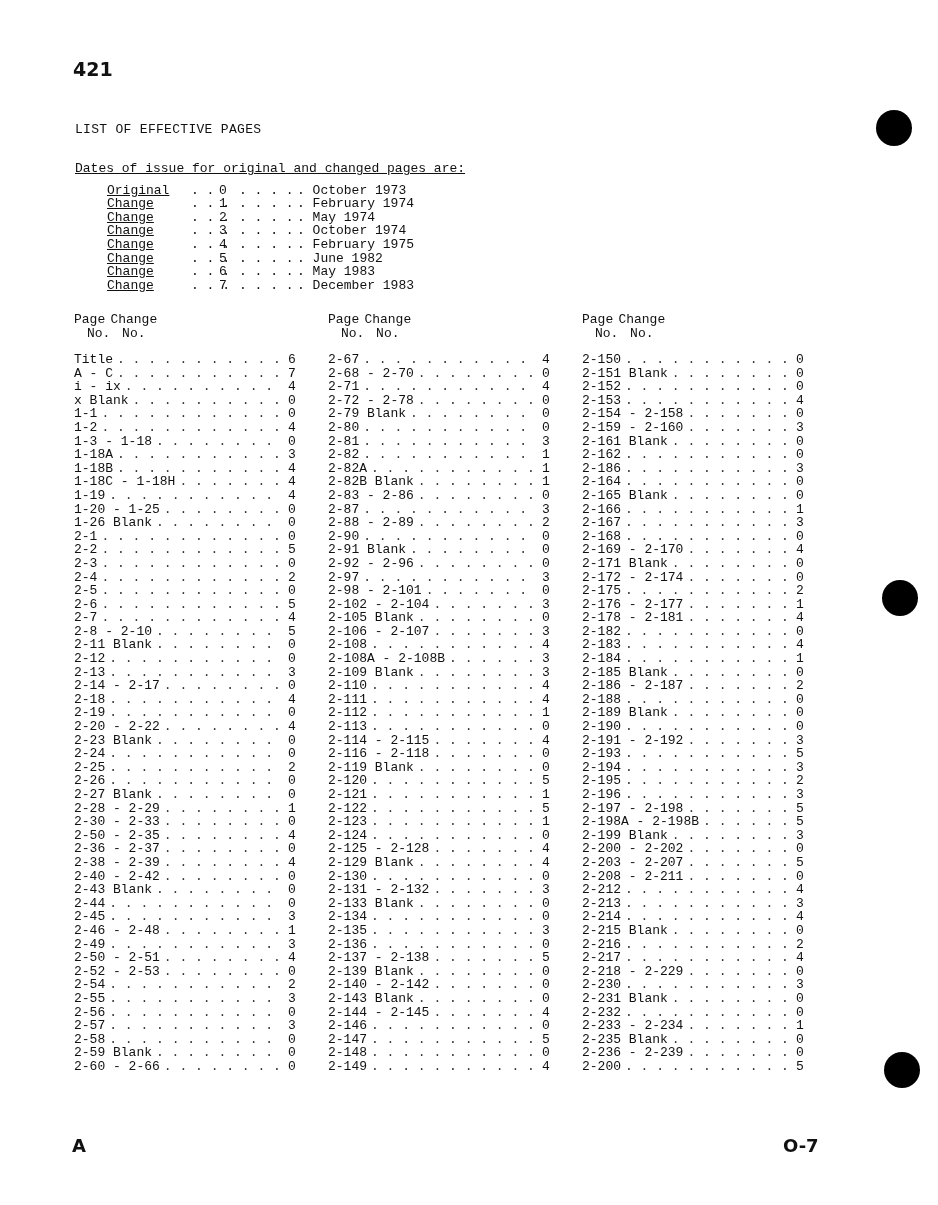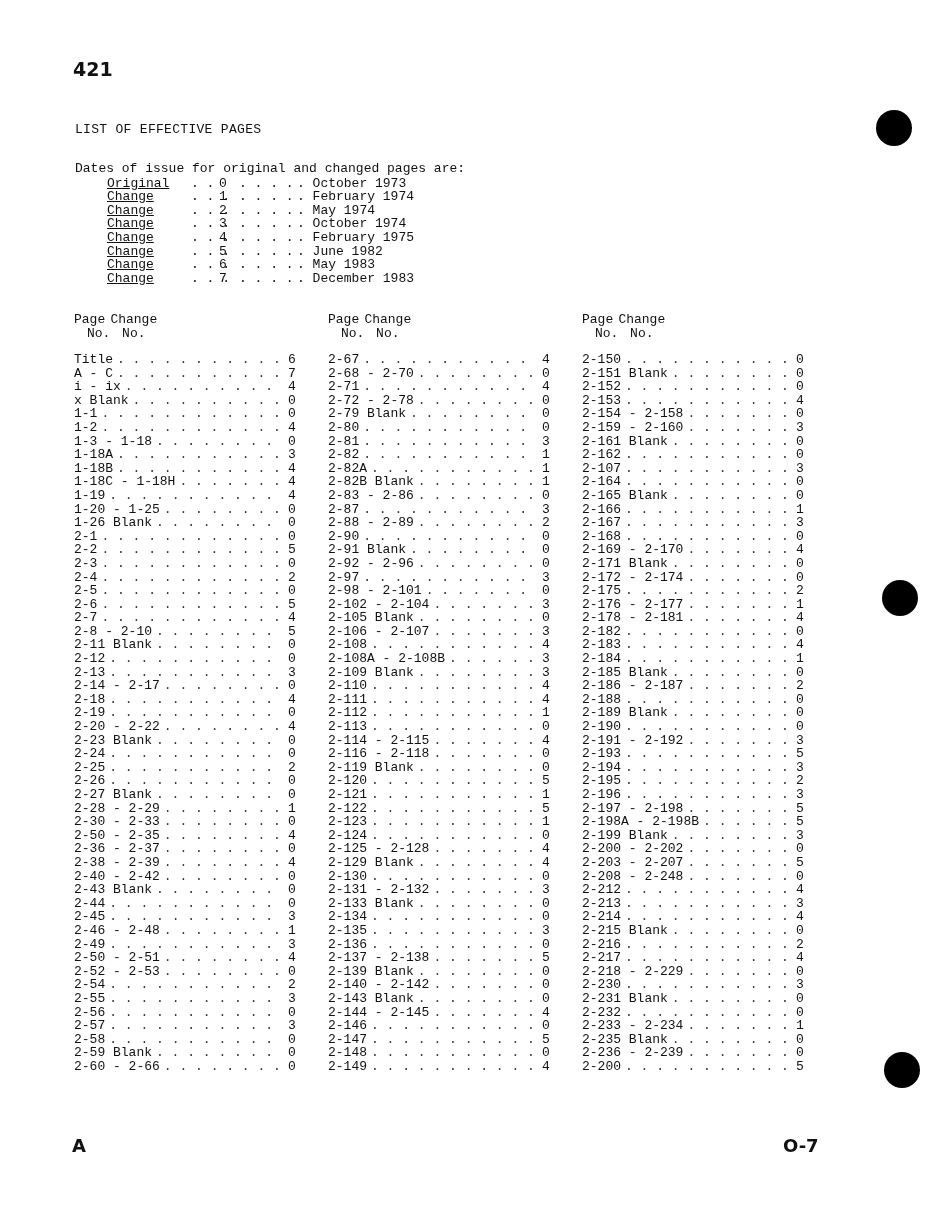--- a/index.html
+++ b/index.html
@@ -10,21 +10,21 @@
   .page-num-top {
     position: absolute; left: 73px; top: 58px;
     font-family: "DejaVu Sans", sans-serif; font-weight: bold; font-size: 19px;
   }
   .title {
     position: absolute; left: 75px; top: 122px; font-size: 13px; letter-spacing: 0.3px;
   }
   .dates {
     position: absolute; left: 75px; top: 162px; font-size: 13px; line-height: 13.6px;
   }
-  .dates .intro { margin-bottom: 1px; }
+  .dates .intro { margin-bottom: 8px; text-decoration: underline; }
   .date-row { display: flex; padding-left: 32px; white-space: pre; }
   .date-row .lbl { width: 84px; text-decoration: underline; }
   .date-row .dots1 { width: 28px; }
   .date-row .num { width: 20px; }
   .date-row .dots2 { width: 58px; }
   .table-col {
     position: absolute; top: 313px; font-size: 13px; line-height: 13.6px;
   }
   .col-head { display: flex; height: 40px; }
   .col-head .h-page { text-align: left; }
@@ -207,21 +207,21 @@
       </div>
     </div>
     <div class="row"><span class="pg">2-150</span><span class="dots">. . . . . . . . . . . . . . . .</span><span class="chg">0</span></div>
     <div class="row"><span class="pg">2-151 Blank</span><span class="dots">. . . . . . . . . . . . . . . .</span><span class="chg">0</span></div>
     <div class="row"><span class="pg">2-152</span><span class="dots">. . . . . . . . . . . . . . . .</span><span class="chg">0</span></div>
     <div class="row"><span class="pg">2-153</span><span class="dots">. . . . . . . . . . . . . . . .</span><span class="chg">4</span></div>
     <div class="row"><span class="pg">2-154 - 2-158</span><span class="dots">. . . . . . . . . . . . . . . .</span><span class="chg">0</span></div>
     <div class="row"><span class="pg">2-159 - 2-160</span><span class="dots">. . . . . . . . . . . . . . . .</span><span class="chg">3</span></div>
     <div class="row"><span class="pg">2-161 Blank</span><span class="dots">. . . . . . . . . . . . . . . .</span><span class="chg">0</span></div>
     <div class="row"><span class="pg">2-162</span><span class="dots">. . . . . . . . . . . . . . . .</span><span class="chg">0</span></div>
-    <div class="row"><span class="pg">2-107</span><span class="dots">. . . . . . . . . . . . . . . .</span><span class="chg">3</span></div>
+    <div class="row"><span class="pg">2-186</span><span class="dots">. . . . . . . . . . . . . . . .</span><span class="chg">3</span></div>
     <div class="row"><span class="pg">2-164</span><span class="dots">. . . . . . . . . . . . . . . .</span><span class="chg">0</span></div>
     <div class="row"><span class="pg">2-165 Blank</span><span class="dots">. . . . . . . . . . . . . . . .</span><span class="chg">0</span></div>
     <div class="row"><span class="pg">2-166</span><span class="dots">. . . . . . . . . . . . . . . .</span><span class="chg">1</span></div>
     <div class="row"><span class="pg">2-167</span><span class="dots">. . . . . . . . . . . . . . . .</span><span class="chg">3</span></div>
     <div class="row"><span class="pg">2-168</span><span class="dots">. . . . . . . . . . . . . . . .</span><span class="chg">0</span></div>
     <div class="row"><span class="pg">2-169 - 2-170</span><span class="dots">. . . . . . . . . . . . . . . .</span><span class="chg">4</span></div>
     <div class="row"><span class="pg">2-171 Blank</span><span class="dots">. . . . . . . . . . . . . . . .</span><span class="chg">0</span></div>
     <div class="row"><span class="pg">2-172 - 2-174</span><span class="dots">. . . . . . . . . . . . . . . .</span><span class="chg">0</span></div>
     <div class="row"><span class="pg">2-175</span><span class="dots">. . . . . . . . . . . . . . . .</span><span class="chg">2</span></div>
     <div class="row"><span class="pg">2-176 - 2-177</span><span class="dots">. . . . . . . . . . . . . . . .</span><span class="chg">1</span></div>
@@ -237,21 +237,21 @@
     <div class="row"><span class="pg">2-191 - 2-192</span><span class="dots">. . . . . . . . . . . . . . . .</span><span class="chg">3</span></div>
     <div class="row"><span class="pg">2-193</span><span class="dots">. . . . . . . . . . . . . . . .</span><span class="chg">5</span></div>
     <div class="row"><span class="pg">2-194</span><span class="dots">. . . . . . . . . . . . . . . .</span><span class="chg">3</span></div>
     <div class="row"><span class="pg">2-195</span><span class="dots">. . . . . . . . . . . . . . . .</span><span class="chg">2</span></div>
     <div class="row"><span class="pg">2-196</span><span class="dots">. . . . . . . . . . . . . . . .</span><span class="chg">3</span></div>
     <div class="row"><span class="pg">2-197 - 2-198</span><span class="dots">. . . . . . . . . . . . . . . .</span><span class="chg">5</span></div>
     <div class="row"><span class="pg">2-198A - 2-198B</span><span class="dots">. . . . . . . . . . . . . . . .</span><span class="chg">5</span></div>
     <div class="row"><span class="pg">2-199 Blank</span><span class="dots">. . . . . . . . . . . . . . . .</span><span class="chg">3</span></div>
     <div class="row"><span class="pg">2-200 - 2-202</span><span class="dots">. . . . . . . . . . . . . . . .</span><span class="chg">0</span></div>
     <div class="row"><span class="pg">2-203 - 2-207</span><span class="dots">. . . . . . . . . . . . . . . .</span><span class="chg">5</span></div>
-    <div class="row"><span class="pg">2-208 - 2-248</span><span class="dots">. . . . . . . . . . . . . . . .</span><span class="chg">0</span></div>
+    <div class="row"><span class="pg">2-208 - 2-211</span><span class="dots">. . . . . . . . . . . . . . . .</span><span class="chg">0</span></div>
     <div class="row"><span class="pg">2-212</span><span class="dots">. . . . . . . . . . . . . . . .</span><span class="chg">4</span></div>
     <div class="row"><span class="pg">2-213</span><span class="dots">. . . . . . . . . . . . . . . .</span><span class="chg">3</span></div>
     <div class="row"><span class="pg">2-214</span><span class="dots">. . . . . . . . . . . . . . . .</span><span class="chg">4</span></div>
     <div class="row"><span class="pg">2-215 Blank</span><span class="dots">. . . . . . . . . . . . . . . .</span><span class="chg">0</span></div>
     <div class="row"><span class="pg">2-216</span><span class="dots">. . . . . . . . . . . . . . . .</span><span class="chg">2</span></div>
     <div class="row"><span class="pg">2-217</span><span class="dots">. . . . . . . . . . . . . . . .</span><span class="chg">4</span></div>
     <div class="row"><span class="pg">2-218 - 2-229</span><span class="dots">. . . . . . . . . . . . . . . .</span><span class="chg">0</span></div>
     <div class="row"><span class="pg">2-230</span><span class="dots">. . . . . . . . . . . . . . . .</span><span class="chg">3</span></div>
     <div class="row"><span class="pg">2-231 Blank</span><span class="dots">. . . . . . . . . . . . . . . .</span><span class="chg">0</span></div>
     <div class="row"><span class="pg">2-232</span><span class="dots">. . . . . . . . . . . . . . . .</span><span class="chg">0</span></div>

